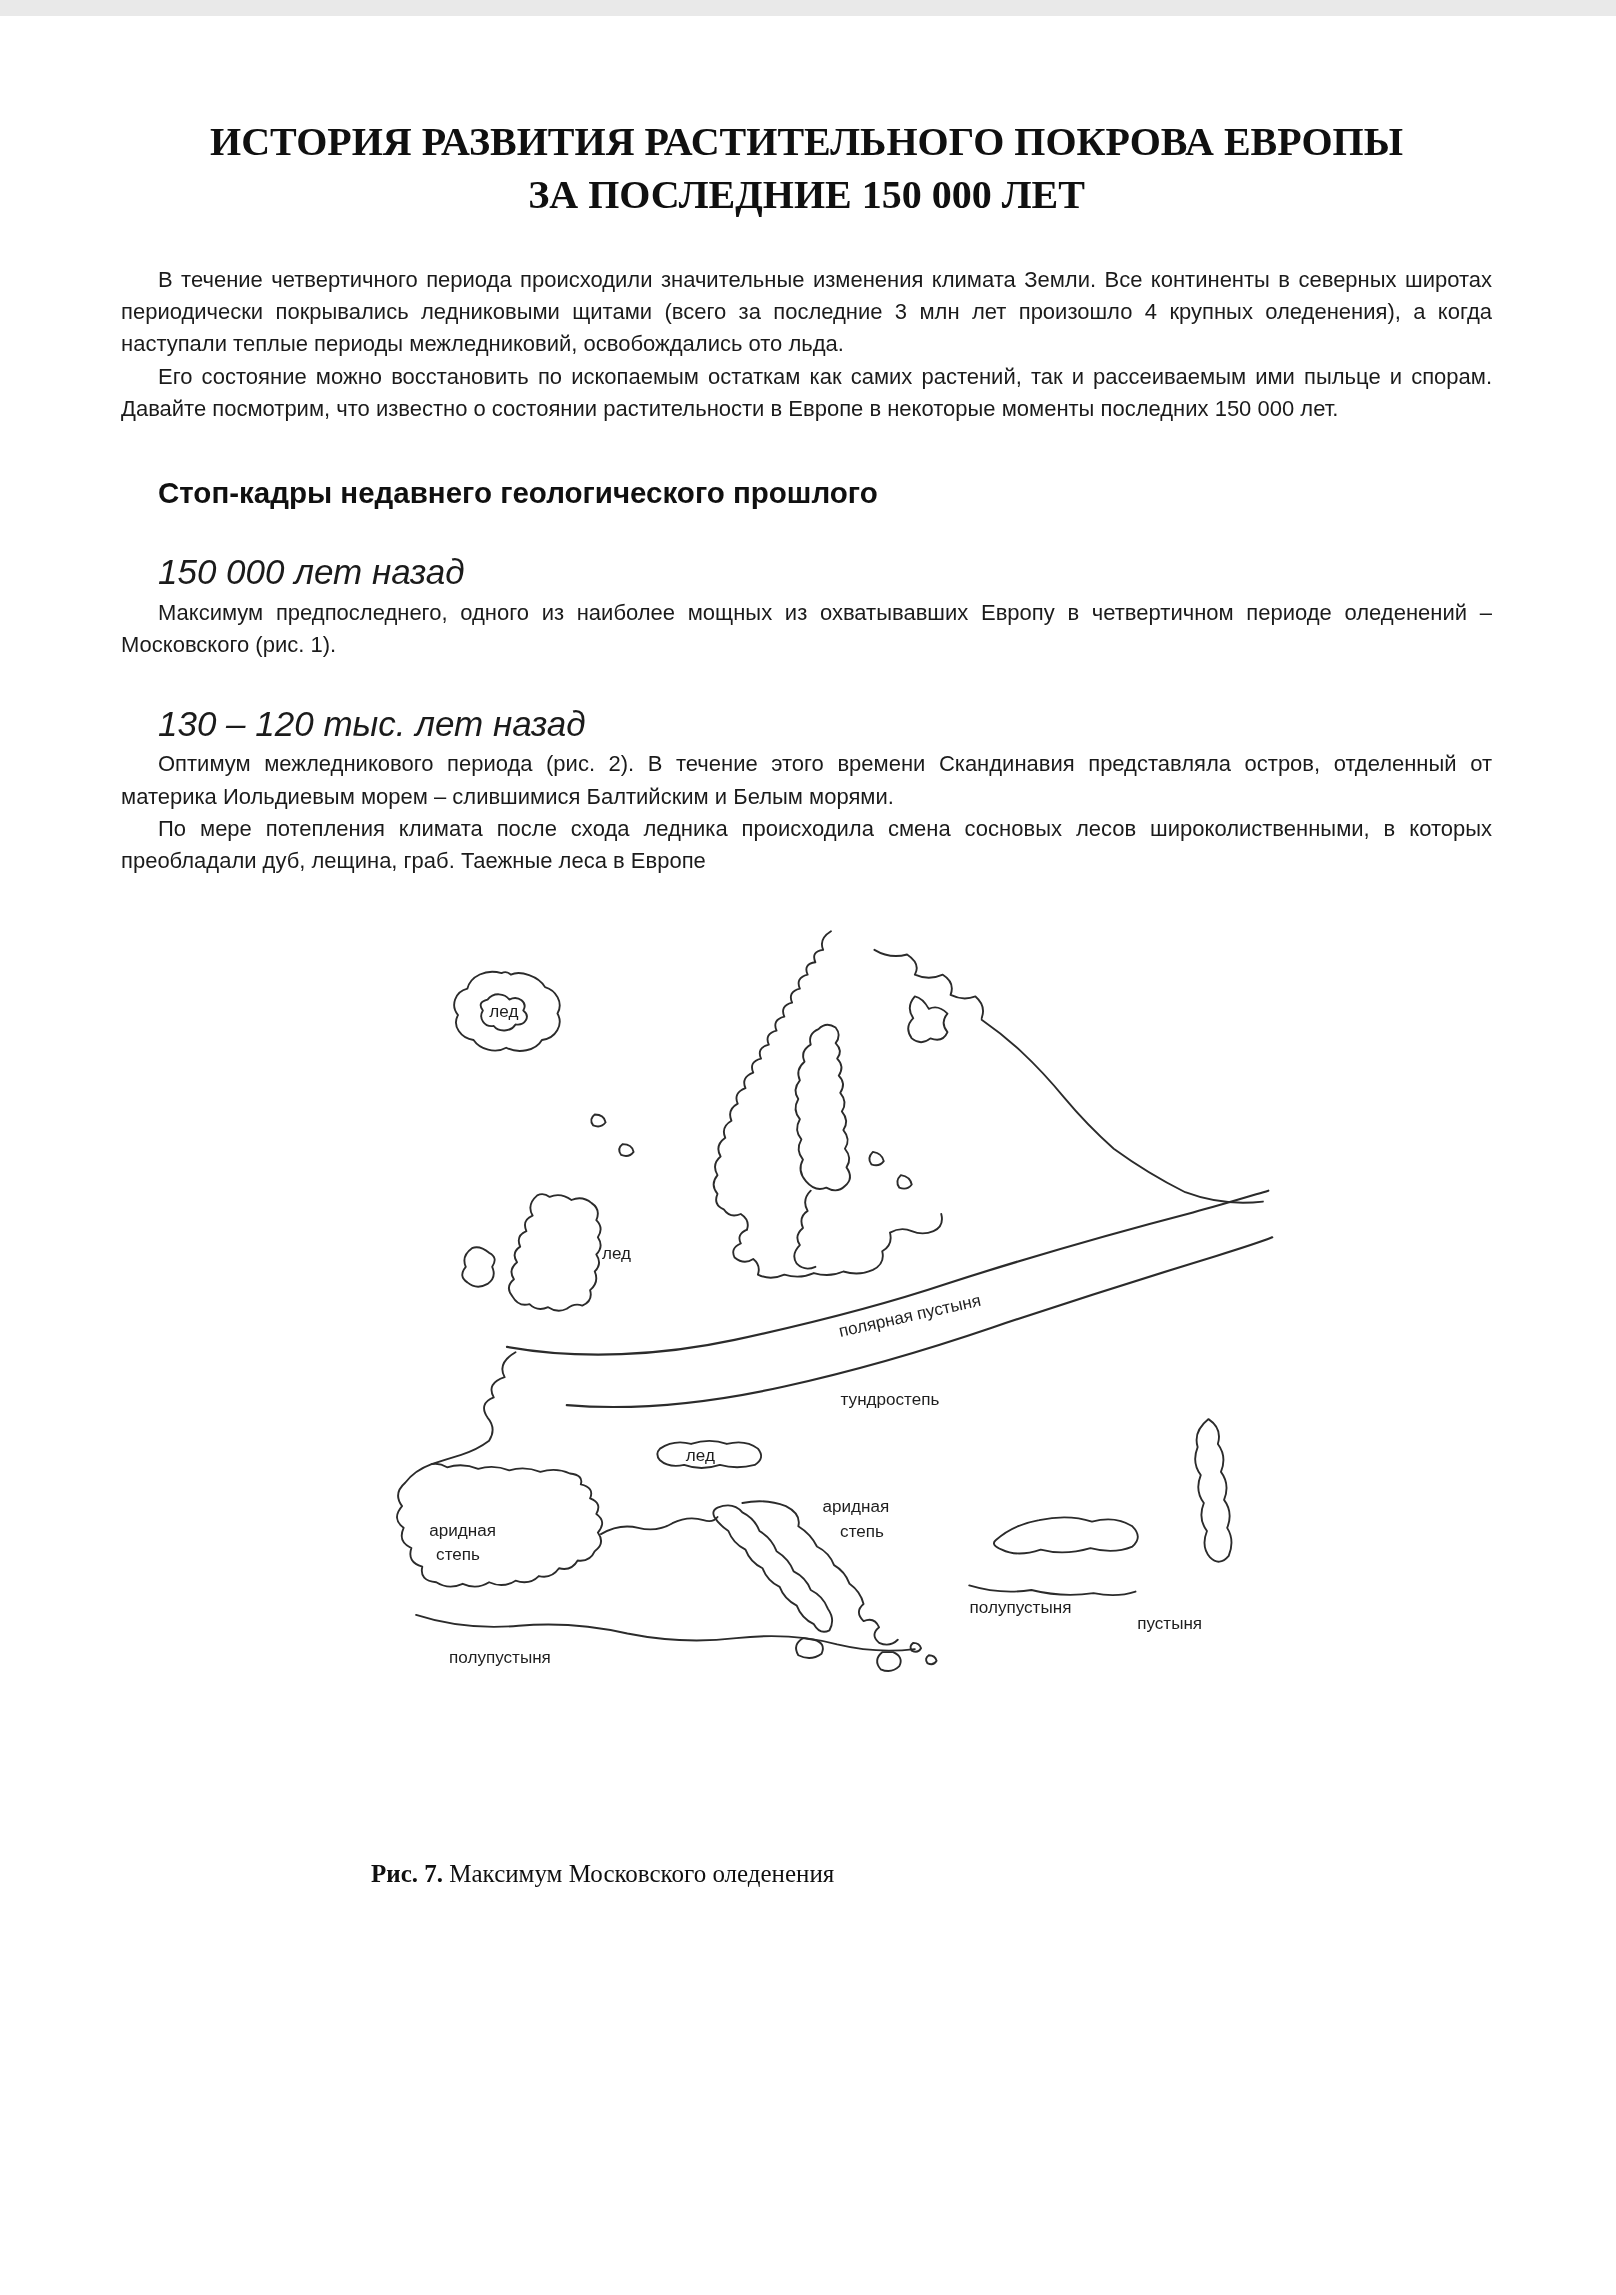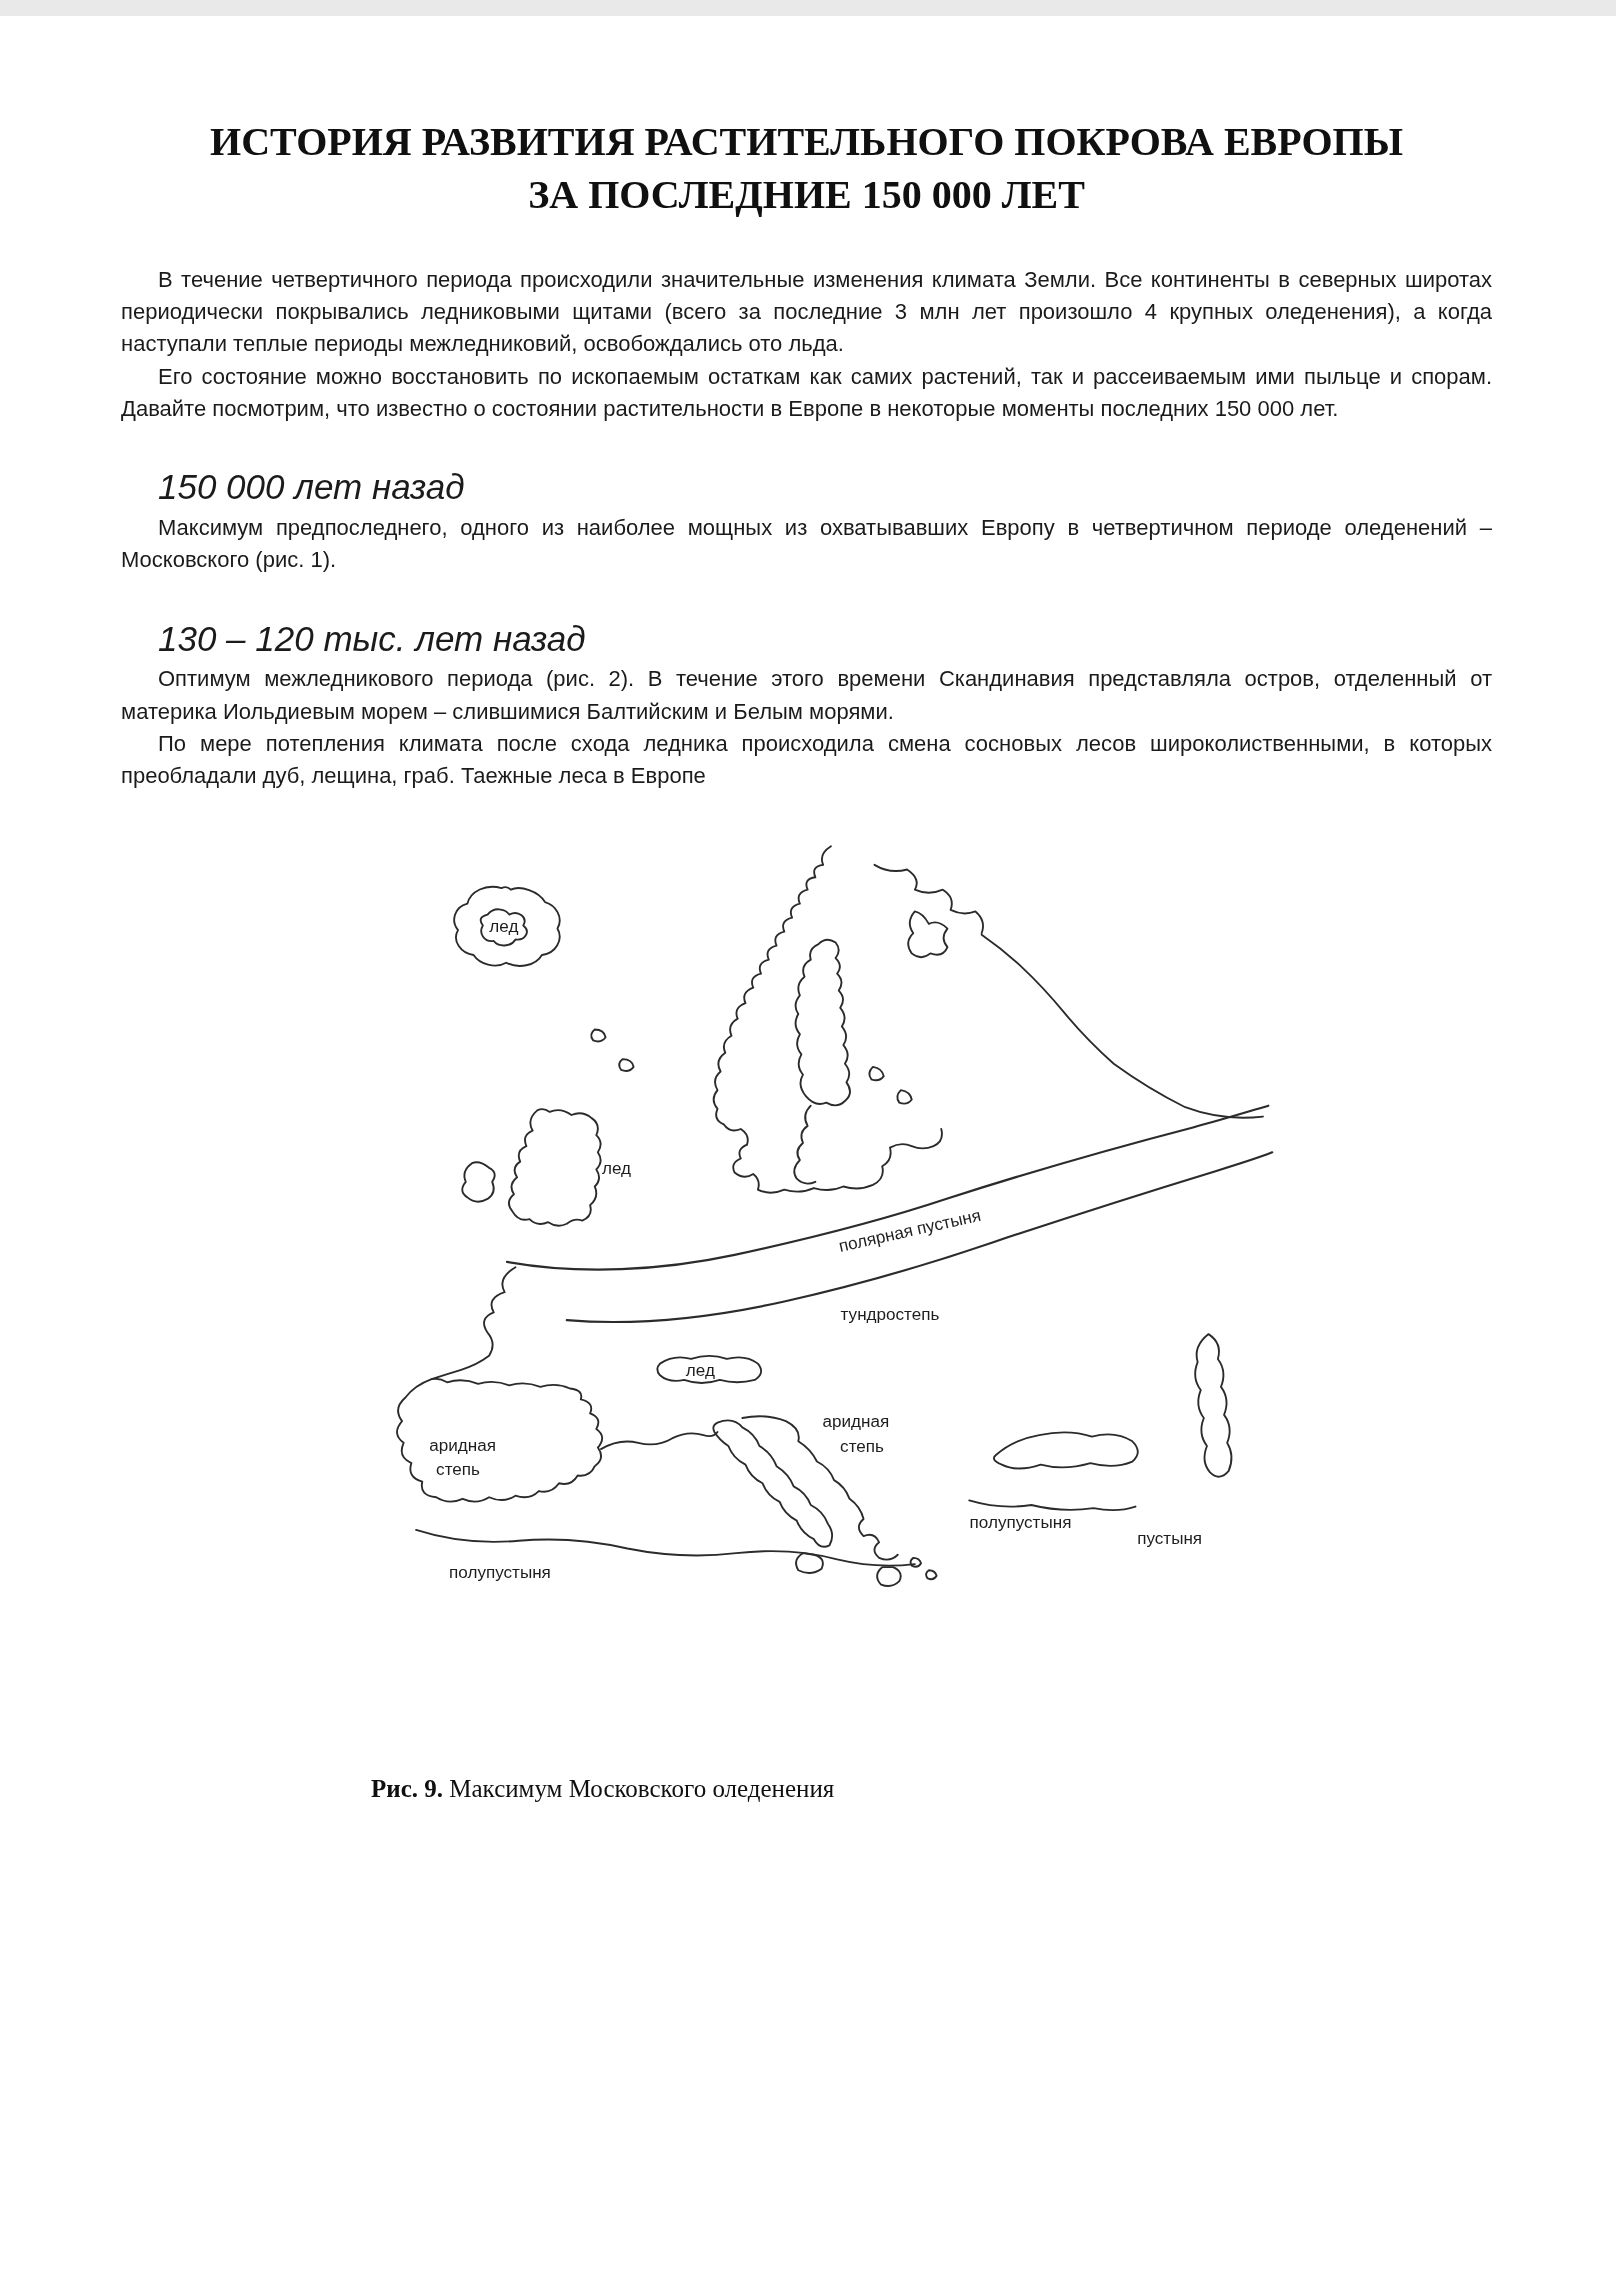--- a/index.html
+++ b/index.html
@@ -82,20 +82,21 @@
   <div class="content">
 
     <h1 class="doc-title">
       <span>ИСТОРИЯ РАЗВИТИЯ РАСТИТЕЛЬНОГО ПОКРОВА ЕВРОПЫ</span><br>
       <span>ЗА ПОСЛЕДНИЕ 150 000 ЛЕТ</span>
     </h1>
 
     <p class="para">В течение четвертичного периода происходили значительные изменения климата Земли. Все континенты в северных широтах периодически покрывались ледниковыми щитами (всего за последние 3 млн лет произошло 4 крупных оледенения), а когда наступали теплые периоды межледниковий, освобождались ото льда.</p>
     <p class="para">Его состояние можно восстановить по ископаемым остаткам как самих растений, так и рассеиваемым ими пыльце и спорам. Давайте посмотрим, что известно о состоянии растительности в Европе в некоторые моменты последних 150 000 лет.</p>
 
+    <h2 class="section-heading">Стоп-кадры недавнего геологического прошлого</h2>
 
     <h3 class="subheading">150 000 лет назад</h3>
     <p class="para">Максимум предпоследнего, одного из наиболее мощных из охватывавших Европу в четвертичном периоде оледенений – Московского (рис. 1).</p>
 
     <h3 class="subheading">130 – 120 тыс. лет назад</h3>
     <p class="para">Оптимум межледникового периода (рис. 2). В течение этого времени Скандинавия представляла остров, отделенный от материка Иольдиевым морем – слившимися Балтийским и Белым морями.</p>
     <p class="para">По мере потепления климата после схода ледника происходила смена сосновых лесов широколиственными, в которых преобладали дуб, лещина, граб. Таежные леса в Европе</p>
 
     <div class="figure-block">
       <svg class="map-svg" width="909" height="770" viewBox="0 0 1170 990" xmlns="http://www.w3.org/2000/svg">
@@ -154,21 +155,21 @@
         <text x="118" y="788" text-anchor="middle" font-size="22">аридная</text>
         <text x="112" y="820" text-anchor="middle" font-size="22">степь</text>
         <text x="624" y="758" text-anchor="middle" font-size="22">аридная</text>
         <text x="632" y="790" text-anchor="middle" font-size="22">степь</text>
         <text x="166" y="952" text-anchor="middle" font-size="22">полупустыня</text>
         <text x="836" y="888" text-anchor="middle" font-size="22">полупустыня</text>
         <text x="1028" y="908" text-anchor="middle" font-size="22">пустыня</text>
       </svg>
 
       <div class="caption">
-        <span class="cap-label">Рис. 9.</span>
+        <span class="cap-label">Рис. 7.</span>
         <span>Максимум Московского оледенения</span>
       </div>
     </div>
 
   </div>
 
   <div class="scan-edge"></div>
 </div>
 
 

